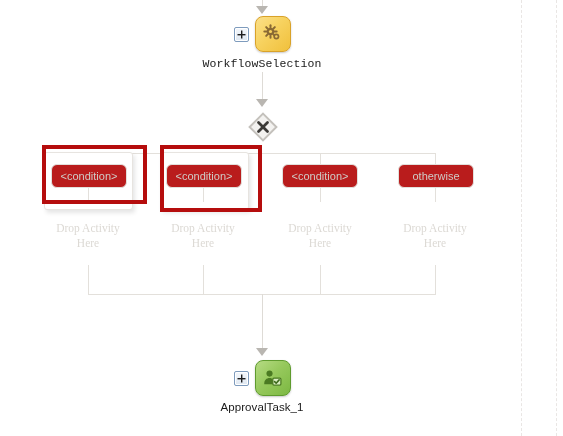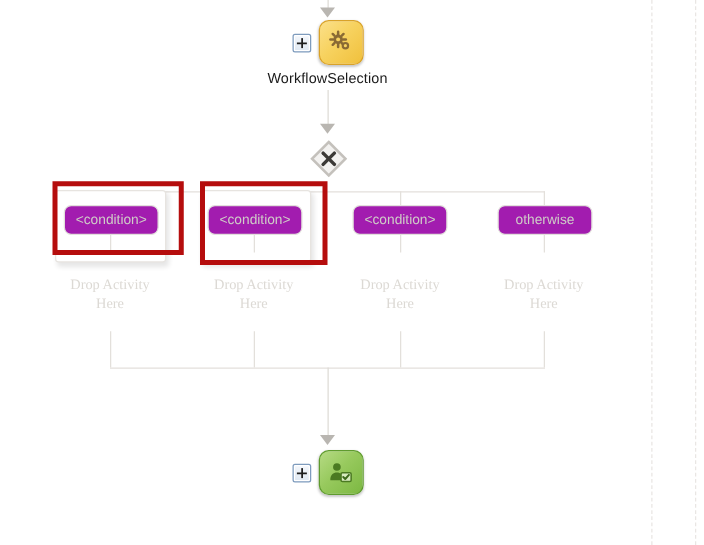--- a/index.html
+++ b/index.html
@@ -66,21 +66,21 @@
 
   
   .gateway{position:absolute;width:30px;height:30px;}
 
   
   .cond-pill{
     position:absolute;
     height:24px;
     border:1.5px solid #e2e0dc;
     border-radius:6px;
-    background:#a21caf;
+    background:#b91c1c;
     display:flex;align-items:center;justify-content:center;
     font-size:11px;color:#cfccc7;
     white-space:nowrap;
     box-sizing:border-box;
   }
 
   
   .drop-text{
     position:absolute;
     text-align:center;
@@ -112,21 +112,21 @@
 <body>
 
 <div id="canvas">
 
   <div class="guide" style="left:521px;"></div>
   <div class="guide" style="left:556px;"></div>
 
   <div class="vline" style="left:262px;top:0px;height:8px;"></div>
   <div class="arrowhead" style="left:256px;top:6px;"></div>
 
-  <div class="node" style="left:186px;top:16px;width:152px;">
+  <div class="node" style="left:186px;top:16px;width:152px;font-family:Liberation Mono, monospace;">
     <div class="node-row">
       <div class="expander">
         <svg width="9" height="9" viewBox="0 0 9 9" aria-hidden="true">
           <rect x="4" y="0.5" width="1.4" height="8" fill="#1d1d1d"></rect>
           <rect x="0.5" y="4" width="8" height="1.4" fill="#1d1d1d"></rect>
         </svg>
       </div>
       <div class="node-box service">
         <svg width="20" height="20" viewBox="0 0 24 24" aria-hidden="true">
           <g fill="#8a6a34">
@@ -233,15 +233,16 @@
         <svg width="21" height="21" viewBox="0 0 24 24" aria-hidden="true">
           <g fill="#4b7a22">
             <circle cx="8.6" cy="6.4" r="3.5"></circle>
             <path d="M2.6 17.4c0-3.6 2.7-6 6-6s6 2.4 6 6v1.2H2.6z"></path>
           </g>
           <rect x="12.4" y="11.6" width="9.2" height="8" rx="1.2" fill="#d8ecc0" stroke="#4b7a22" stroke-width="1.4"></rect>
           <polyline points="14.4,15.6 16.2,17.4 19.6,13.6" fill="none" stroke="#3d6a1b" stroke-width="1.8" stroke-linecap="round" stroke-linejoin="round"></polyline>
         </svg>
       </div>
     </div>
+    <div class="node-label">ApprovalTask_1</div>
   </div>
 
 </div>
 
 </body></html>

